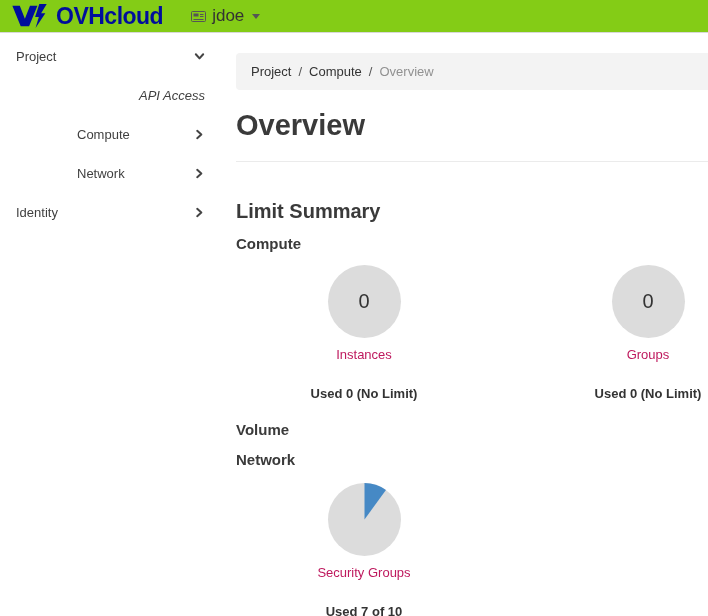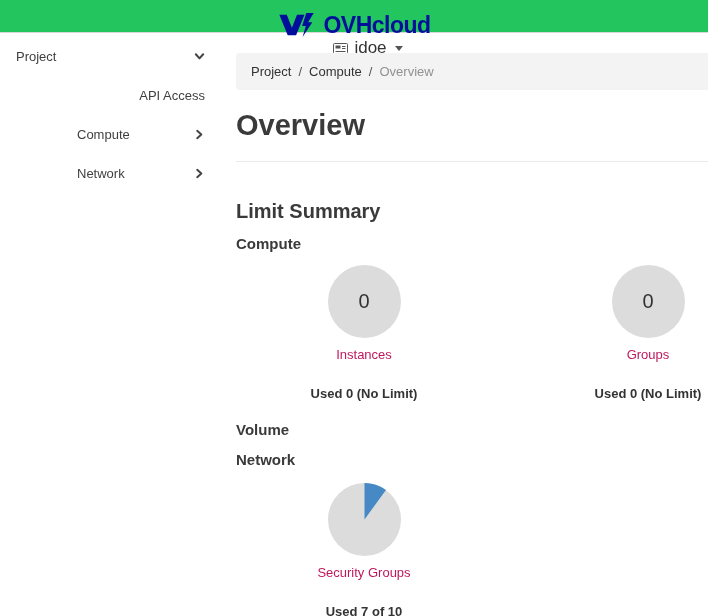--- a/index.html
+++ b/index.html
@@ -1,38 +1,38 @@
 <!DOCTYPE html>
 <html><head>
 <meta charset="utf-8">
 <style>
   * { margin:0; padding:0; box-sizing:border-box; }
   html,body { width:708px; height:616px; overflow:hidden; background:#fff;
     font-family:"Liberation Sans", sans-serif; color:#333; }
 
   
   .topbar { height:33px; display:flex; align-items:center; padding:12px 10px;
-    border-bottom:1px solid #d8d8d8; background:#22c55e;flex-direction:column; }
+    border-bottom:1px solid #d8d8d8; background:#84cc16; }
   .brand { display:flex; align-items:center; gap:6px; cursor:pointer; }
   .brand-mark { display:block; }
   .brand-text { font-size:23px; font-weight:700; letter-spacing:-0.5px; color:#000e9c; line-height:1; }
   .user-menu { display:flex; align-items:center; gap:6px; margin-left:28px; font-size:17px; color:#333; cursor:pointer; }
   .caret { width:0; height:0; border-left:4px solid transparent; border-right:4px solid transparent;
     border-top:5px solid #555; margin-left:2px; }
 
   
   .shell { display:flex; width:568px; }
   .sidenav { width:233px; flex:0 0 233px; padding:4px 28px 0 16px; }
   .main { flex:1; padding:20px 0 0 3px; }
 
   
   .nav-row { height:39px; display:flex; align-items:center; font-size:13px; color:#3f3f3f; cursor:pointer; }
   .nav-row .nav-label { white-space:nowrap; }
   .nav-row.level-2 .nav-label { margin-left:61px; }
-  .nav-row.level-3 .nav-label { margin-left:auto; }
+  .nav-row.level-3 .nav-label { margin-left:auto;font-style:italic; }
   .chev { margin-left:auto; width:12px; display:flex; justify-content:flex-end; align-items:center; }
 
   
   .breadcrumb { background:#f3f3f3; border-radius:4px; padding:11px 15px; font-size:13px;
     display:flex; align-items:center; gap:7px; }
   .breadcrumb a { color:#333; text-decoration:none; cursor:pointer; }
   .crumb-sep { color:#555; }
   .crumb-current { color:#919191; }
 
   
@@ -102,20 +102,28 @@
       </span>
     </div>
     <div class="nav-row level-2">
       <span class="nav-label">Network</span>
       <span class="chev">
         <svg width="11" height="11" viewBox="0 0 12 12">
             <polyline points="3.5,2 8,6 3.5,10" fill="none" stroke="#444" stroke-width="2.2" stroke-linecap="round" stroke-linejoin="round"></polyline>
           </svg>
       </span>
     </div>
+    <div class="nav-row level-1">
+      <span class="nav-label">Identity</span>
+      <span class="chev">
+        <svg width="11" height="11" viewBox="0 0 12 12">
+            <polyline points="3.5,2 8,6 3.5,10" fill="none" stroke="#444" stroke-width="2.2" stroke-linecap="round" stroke-linejoin="round"></polyline>
+          </svg>
+      </span>
+    </div>
   </nav>
 
   <main class="main">
     <div class="breadcrumb">
       <a>Project</a>
       <span class="crumb-sep">/</span>
       <a>Compute</a>
       <span class="crumb-sep">/</span>
       <span class="crumb-current">Overview</span>
     </div>

